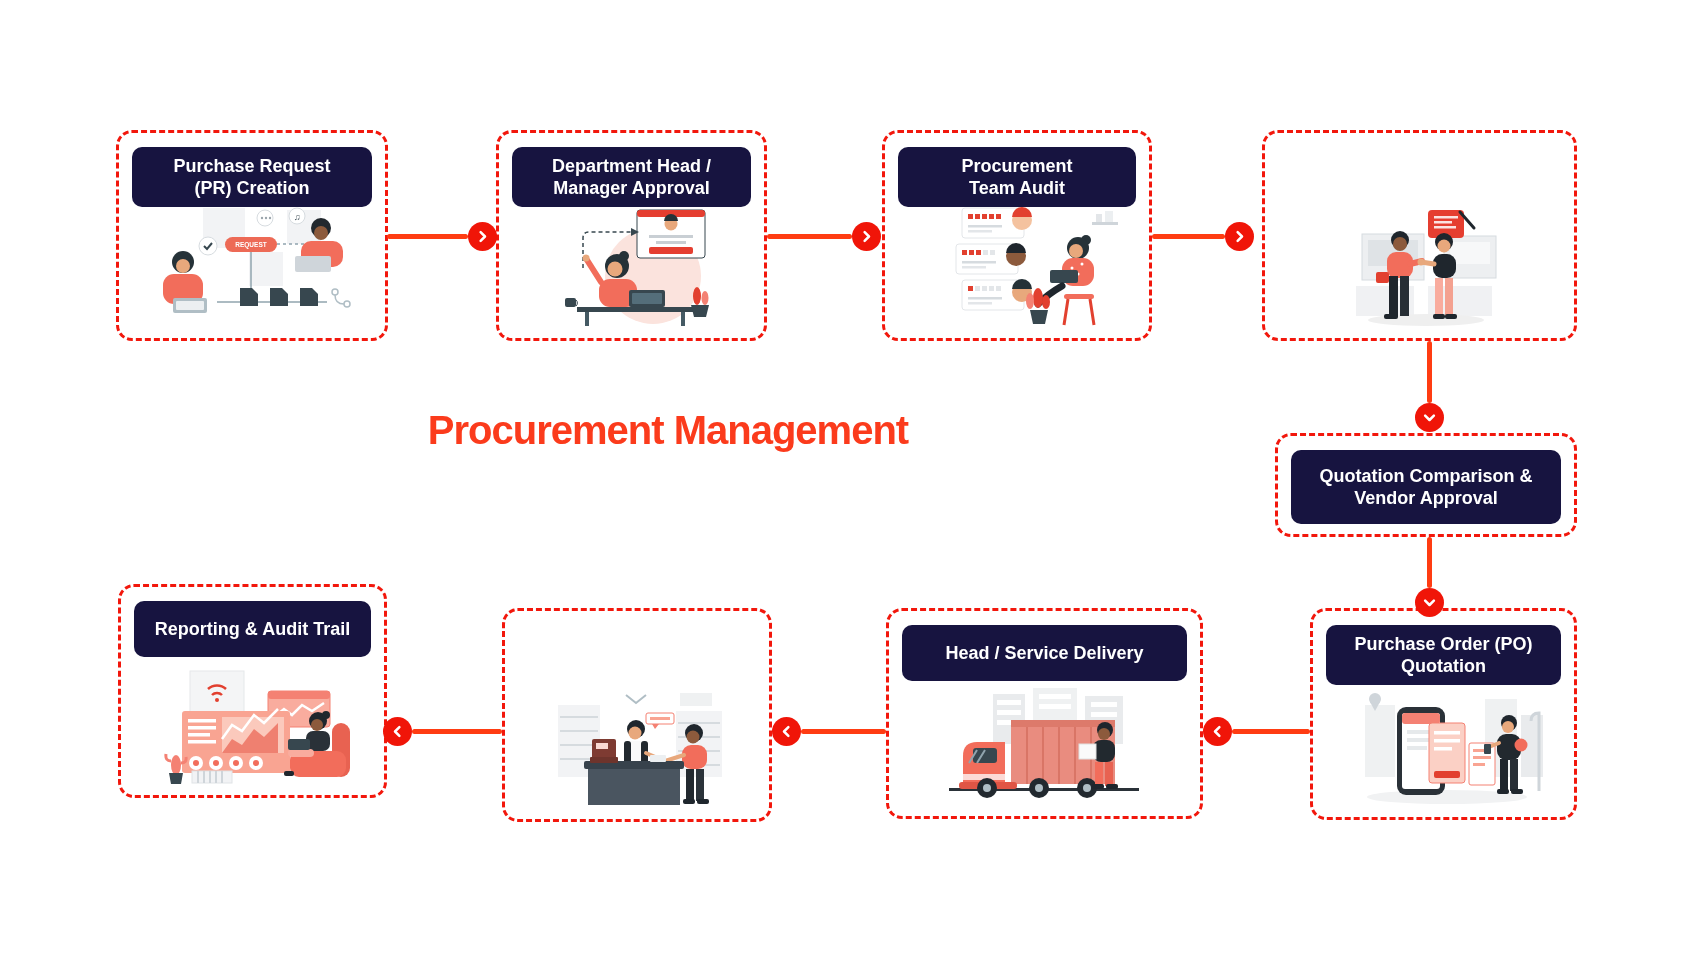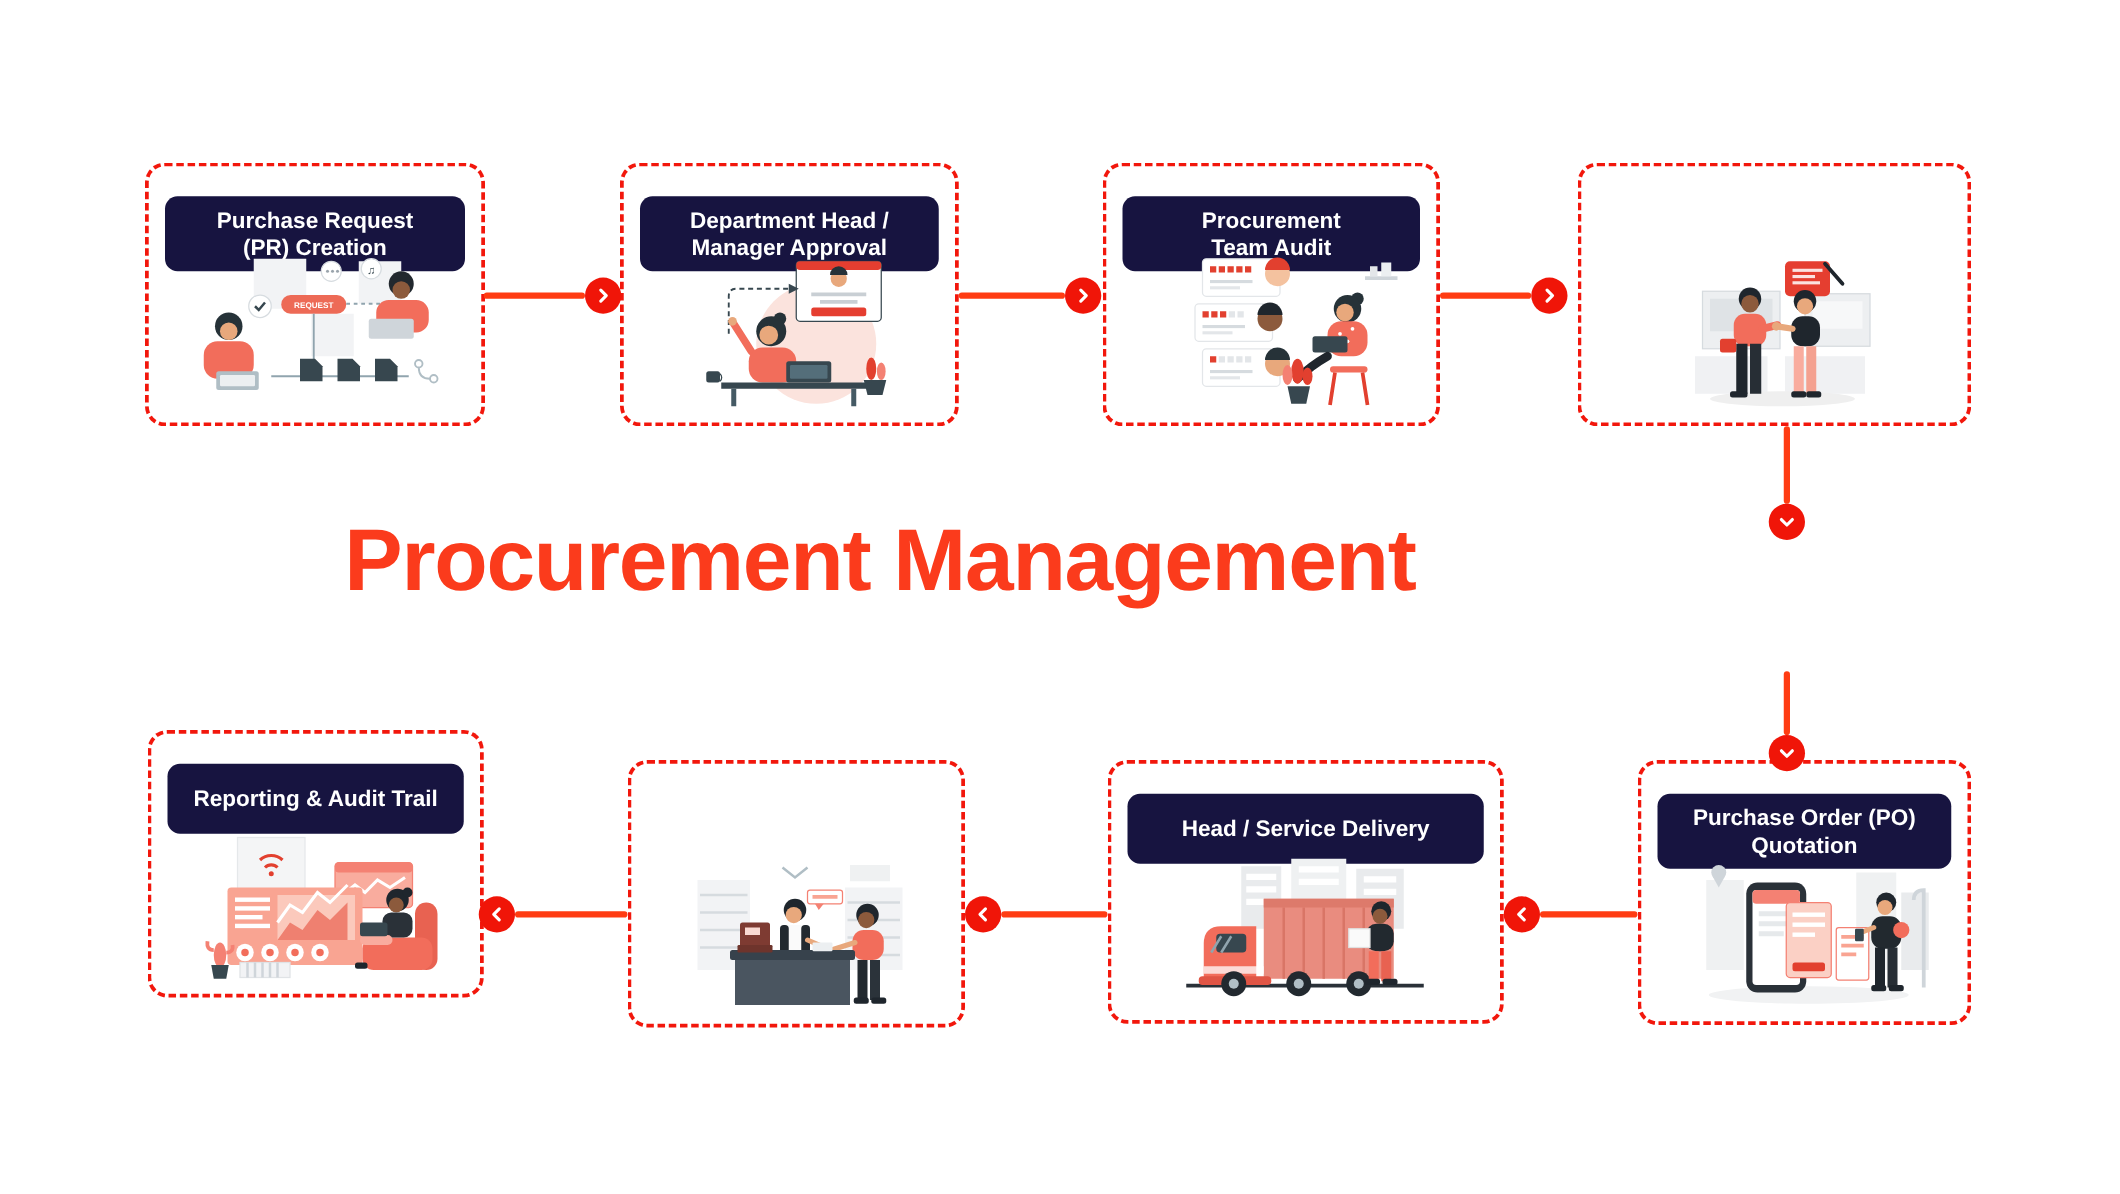--- a/index.html
+++ b/index.html
@@ -1,21 +1,21 @@
 <!DOCTYPE html>
 <html><head>
 <meta charset="utf-8">
 <style>
   html,body{margin:0;padding:0;background:#ffffff;}
   .canvas{position:relative;width:1696px;height:955px;background:#ffffff;overflow:hidden;
           font-family:"Liberation Sans",sans-serif;}
   .title{position:absolute;left:0;top:408px;width:1336px;margin:0;text-align:center;
-         font-size:70px;font-weight:bold;letter-spacing:-1px;color:#fb3b1c;padding-left:36px;}
+         font-size:40px;font-weight:bold;letter-spacing:-1px;color:#fb3b1c;}
   .step{position:absolute;border:3px dashed #f2170c;border-radius:16px;box-sizing:border-box;background:#fff;}
-  .step-header{margin:24px auto 0;width:calc(100% - 26px);min-height:56px;box-sizing:border-box;
+  .step-header{margin:14px auto 0;width:calc(100% - 26px);min-height:56px;box-sizing:border-box;
                background:#171440;border-radius:10px;color:#ffffff;font-weight:bold;
                font-size:18px;line-height:22px;text-align:center;white-space:pre-line;
                display:flex;align-items:center;justify-content:center;padding:8px 6px;}
   .step-header.tall{min-height:74px;}
   .illus{position:absolute;left:50%;bottom:6px;transform:translateX(-50%);}
   .arrow-line{position:absolute;background:#ff3c12;border-radius:3px;}
   .arrow-line.h{height:5px;}
   .arrow-line.v{width:5px;}
   .arrow-dot{position:absolute;width:29px;height:29px;border-radius:50%;background:#f01508;
              display:flex;align-items:center;justify-content:center;}
@@ -232,20 +232,24 @@
           <circle cx="111" cy="56" r="3.5" fill="#e8a87c"></circle>
           <rect x="125" y="72" width="8" height="38" fill="#f9ac9e"></rect>
           <rect x="135" y="72" width="8" height="38" fill="#f4a190"></rect>
           <rect x="123" y="108" width="12" height="5" rx="2" fill="#1f262d"></rect>
           <rect x="135" y="108" width="12" height="5" rx="2" fill="#1f262d"></rect>
         </g>
       </svg>
     </div>
   </section>
 
+  <section class="step" style="left:1275px;top:433px;width:302px;height:104px">
+    <div class="step-header tall">Quotation Comparison &amp;
+Vendor Approval</div>
+  </section>
 
   <section class="step" style="left:1310px;top:608px;width:267px;height:212px">
     <div class="step-header">Purchase Order (PO)
 Quotation</div>
     <div class="illus">
       <svg width="214" height="120" viewBox="0 0 214 120">
         <rect x="28" y="18" width="30" height="72" fill="#eff1f2"></rect>
         <rect x="148" y="12" width="32" height="78" fill="#eff1f2"></rect>
         <rect x="184" y="28" width="22" height="62" fill="#e9ebed"></rect>
         <circle cx="38" cy="12" r="6" fill="#cfd5da"></circle>

